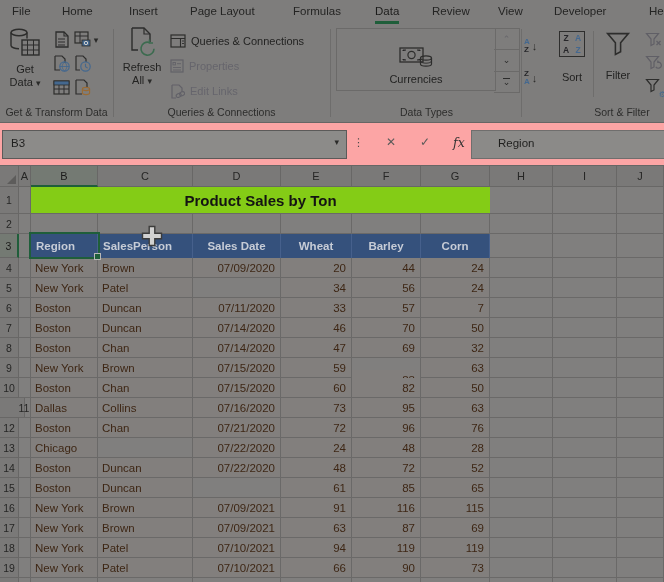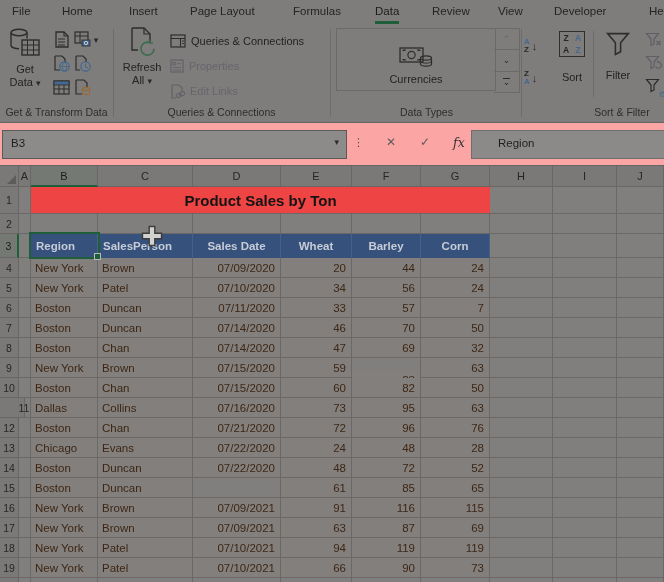--- a/index.html
+++ b/index.html
@@ -59,21 +59,21 @@
   #sheet{position:absolute;left:0;top:166px;width:664px;height:416px;background:#807f7e;overflow:hidden;}
   .colhdr{position:absolute;top:0;height:21px;background:#7a7978;border-right:1px solid #686766;border-bottom:1px solid #686766;
           box-sizing:border-box;text-align:center;font-size:11px;color:#262625;line-height:20px;}
   .colhdr.sel{background:#747a73;border-bottom:2px solid var(--accent);color:#1b1b1a;}
   .rowhdr{position:absolute;left:0;width:19px;background:#7a7978;border-right:1px solid #686766;border-bottom:1px solid #686766;
           box-sizing:border-box;text-align:center;font-size:10.5px;color:#262625;display:flex;align-items:center;justify-content:center;}
   .rowhdr.sel{background:#747a73;border-right:2px solid var(--accent);color:#1b1b1a;}
   #selectall{position:absolute;left:0;top:0;width:19px;height:21px;background:#7a7978;border-right:1px solid #686766;border-bottom:1px solid #686766;box-sizing:border-box;}
   #selectall .tri{position:absolute;right:2px;bottom:2px;width:0;height:0;border-left:9px solid transparent;border-bottom:9px solid #5d5c5b;}
   .gcell{position:absolute;border-right:1px solid #6a6968;border-bottom:1px solid #6a6968;box-sizing:border-box;}
-  .ovltitle{position:absolute;background:#ef4444;border-bottom:1px solid #6a6968;box-sizing:border-box;
+  .ovltitle{position:absolute;background:#84cc16;border-bottom:1px solid #6a6968;box-sizing:border-box;
             font-size:15px;font-weight:bold;color:#141413;text-align:center;display:flex;align-items:center;justify-content:center;}
   .thcell{position:absolute;background:var(--tbl-blue);border-right:1px solid #46608c;box-sizing:border-box;
           font-size:11.5px;font-weight:bold;color:var(--tbl-hdr-text);display:flex;align-items:center;}
   .dcell{position:absolute;background:#827f7d;border-right:1px solid #6a6968;border-bottom:1px solid #6a6968;box-sizing:border-box;
          font-size:11.5px;color:var(--data-text);display:flex;align-items:center;}
   .al{justify-content:flex-start;padding-left:4px;} .ar{justify-content:flex-end;padding-right:5px;} .ac{justify-content:center;}
   #cursor{position:absolute;z-index:40;}
   svg{display:block;}
 </style>
 </head>
@@ -532,21 +532,20 @@
       <div class="thcell ac" style="left: 352px; top: 68px; width: 69px; height: 24px; padding-left: 0px;">Barley</div>
       <div class="thcell ac" style="left: 421px; top: 68px; width: 69px; height: 24px; padding-left: 0px;">Corn</div>
       <div class="dcell al" style="left: 31px; top: 92px; width: 67px; height: 20px;">New York</div>
       <div class="dcell al" style="left: 98px; top: 92px; width: 95px; height: 20px;">Brown</div>
       <div class="dcell ar" style="left: 193px; top: 92px; width: 88px; height: 20px;">07/09/2020</div>
       <div class="dcell ar" style="left: 281px; top: 92px; width: 71px; height: 20px;">20</div>
       <div class="dcell ar" style="left: 352px; top: 92px; width: 69px; height: 20px;">44</div>
       <div class="dcell ar" style="left: 421px; top: 92px; width: 69px; height: 20px;">24</div>
       <div class="dcell al" style="left: 31px; top: 112px; width: 67px; height: 20px;">New York</div>
       <div class="dcell al" style="left: 98px; top: 112px; width: 95px; height: 20px;">Patel</div>
-      <div class="dcell ar" style="left: 193px; top: 112px; width: 88px; height: 20px;">07/10/2020</div>
       <div class="dcell ar" style="left: 281px; top: 112px; width: 71px; height: 20px;">34</div>
       <div class="dcell ar" style="left: 352px; top: 112px; width: 69px; height: 20px;">56</div>
       <div class="dcell ar" style="left: 421px; top: 112px; width: 69px; height: 20px;">24</div>
       <div class="dcell al" style="left: 31px; top: 132px; width: 67px; height: 20px;">Boston</div>
       <div class="dcell al" style="left: 98px; top: 132px; width: 95px; height: 20px;">Duncan</div>
       <div class="dcell ar" style="left: 193px; top: 132px; width: 88px; height: 20px;">07/11/2020</div>
       <div class="dcell ar" style="left: 281px; top: 132px; width: 71px; height: 20px;">33</div>
       <div class="dcell ar" style="left: 352px; top: 132px; width: 69px; height: 20px;">57</div>
       <div class="dcell ar" style="left: 421px; top: 132px; width: 69px; height: 20px;">7</div>
       <div class="dcell al" style="left: 31px; top: 152px; width: 67px; height: 20px;">Boston</div>
@@ -579,21 +578,20 @@
       <div class="dcell ar" style="left: 281px; top: 232px; width: 71px; height: 20px;">73</div>
       <div class="dcell ar" style="left: 352px; top: 232px; width: 69px; height: 20px;">95</div>
       <div class="dcell ar" style="left: 421px; top: 232px; width: 69px; height: 20px;">63</div>
       <div class="dcell al" style="left: 31px; top: 252px; width: 67px; height: 20px;">Boston</div>
       <div class="dcell al" style="left: 98px; top: 252px; width: 95px; height: 20px;">Chan</div>
       <div class="dcell ar" style="left: 193px; top: 252px; width: 88px; height: 20px;">07/21/2020</div>
       <div class="dcell ar" style="left: 281px; top: 252px; width: 71px; height: 20px;">72</div>
       <div class="dcell ar" style="left: 352px; top: 252px; width: 69px; height: 20px;">96</div>
       <div class="dcell ar" style="left: 421px; top: 252px; width: 69px; height: 20px;">76</div>
       <div class="dcell al" style="left: 31px; top: 272px; width: 67px; height: 20px;">Chicago</div>
-      <div class="dcell al" style="left: 98px; top: 272px; width: 95px; height: 20px;">Evans</div>
       <div class="dcell ar" style="left: 193px; top: 272px; width: 88px; height: 20px;">07/22/2020</div>
       <div class="dcell ar" style="left: 281px; top: 272px; width: 71px; height: 20px;">24</div>
       <div class="dcell ar" style="left: 352px; top: 272px; width: 69px; height: 20px;">48</div>
       <div class="dcell ar" style="left: 421px; top: 272px; width: 69px; height: 20px;">28</div>
       <div class="dcell al" style="left: 31px; top: 292px; width: 67px; height: 20px;">Boston</div>
       <div class="dcell al" style="left: 98px; top: 292px; width: 95px; height: 20px;">Duncan</div>
       <div class="dcell ar" style="left: 193px; top: 292px; width: 88px; height: 20px;">07/22/2020</div>
       <div class="dcell ar" style="left: 281px; top: 292px; width: 71px; height: 20px;">48</div>
       <div class="dcell ar" style="left: 352px; top: 292px; width: 69px; height: 20px;">72</div>
       <div class="dcell ar" style="left: 421px; top: 292px; width: 69px; height: 20px;">52</div>

